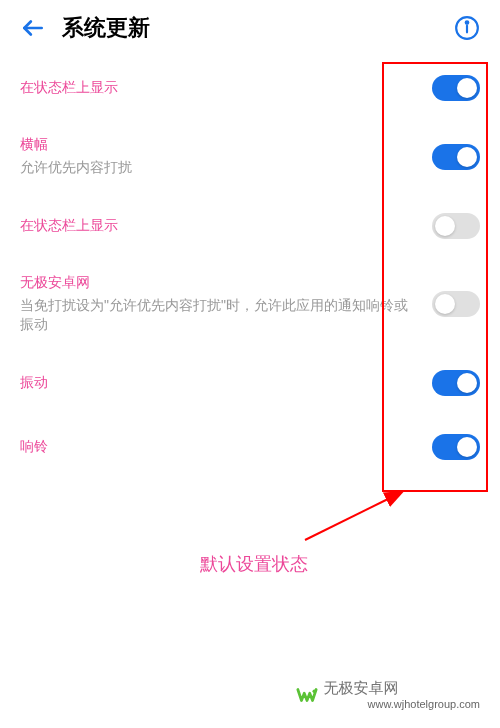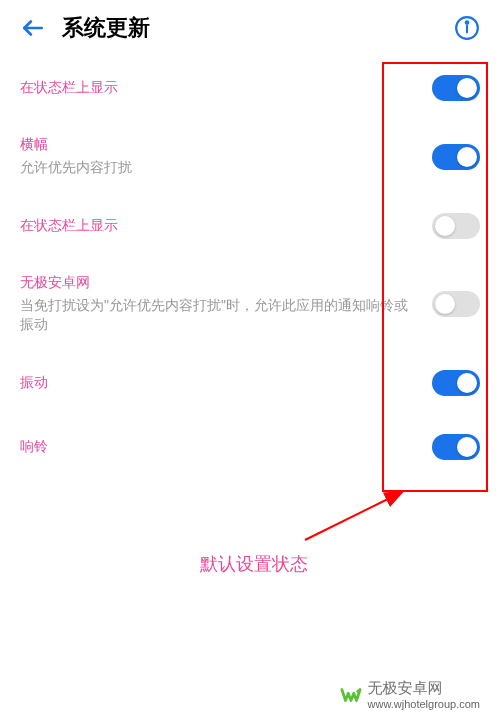--- a/index.html
+++ b/index.html
@@ -125,20 +125,21 @@
       height: 22px;
     }
     .wm-title {
       font-size: 15px;
       color: #737373;
       font-weight: 400;
     }
     .wm-url {
       font-size: 11px;
       color: #666;
+      margin-left: 44px;
     }
   </style>
 </head>
 <body>
 
 <div class="header">
   <span class="back-icon">
     <svg viewBox="0 0 24 24" fill="none" stroke="currentColor" stroke-width="2.5" stroke-linecap="round" stroke-linejoin="round">
       <line x1="20" y1="12" x2="4" y2="12"></line>
       <polyline points="10 18 4 12 10 6"></polyline>

